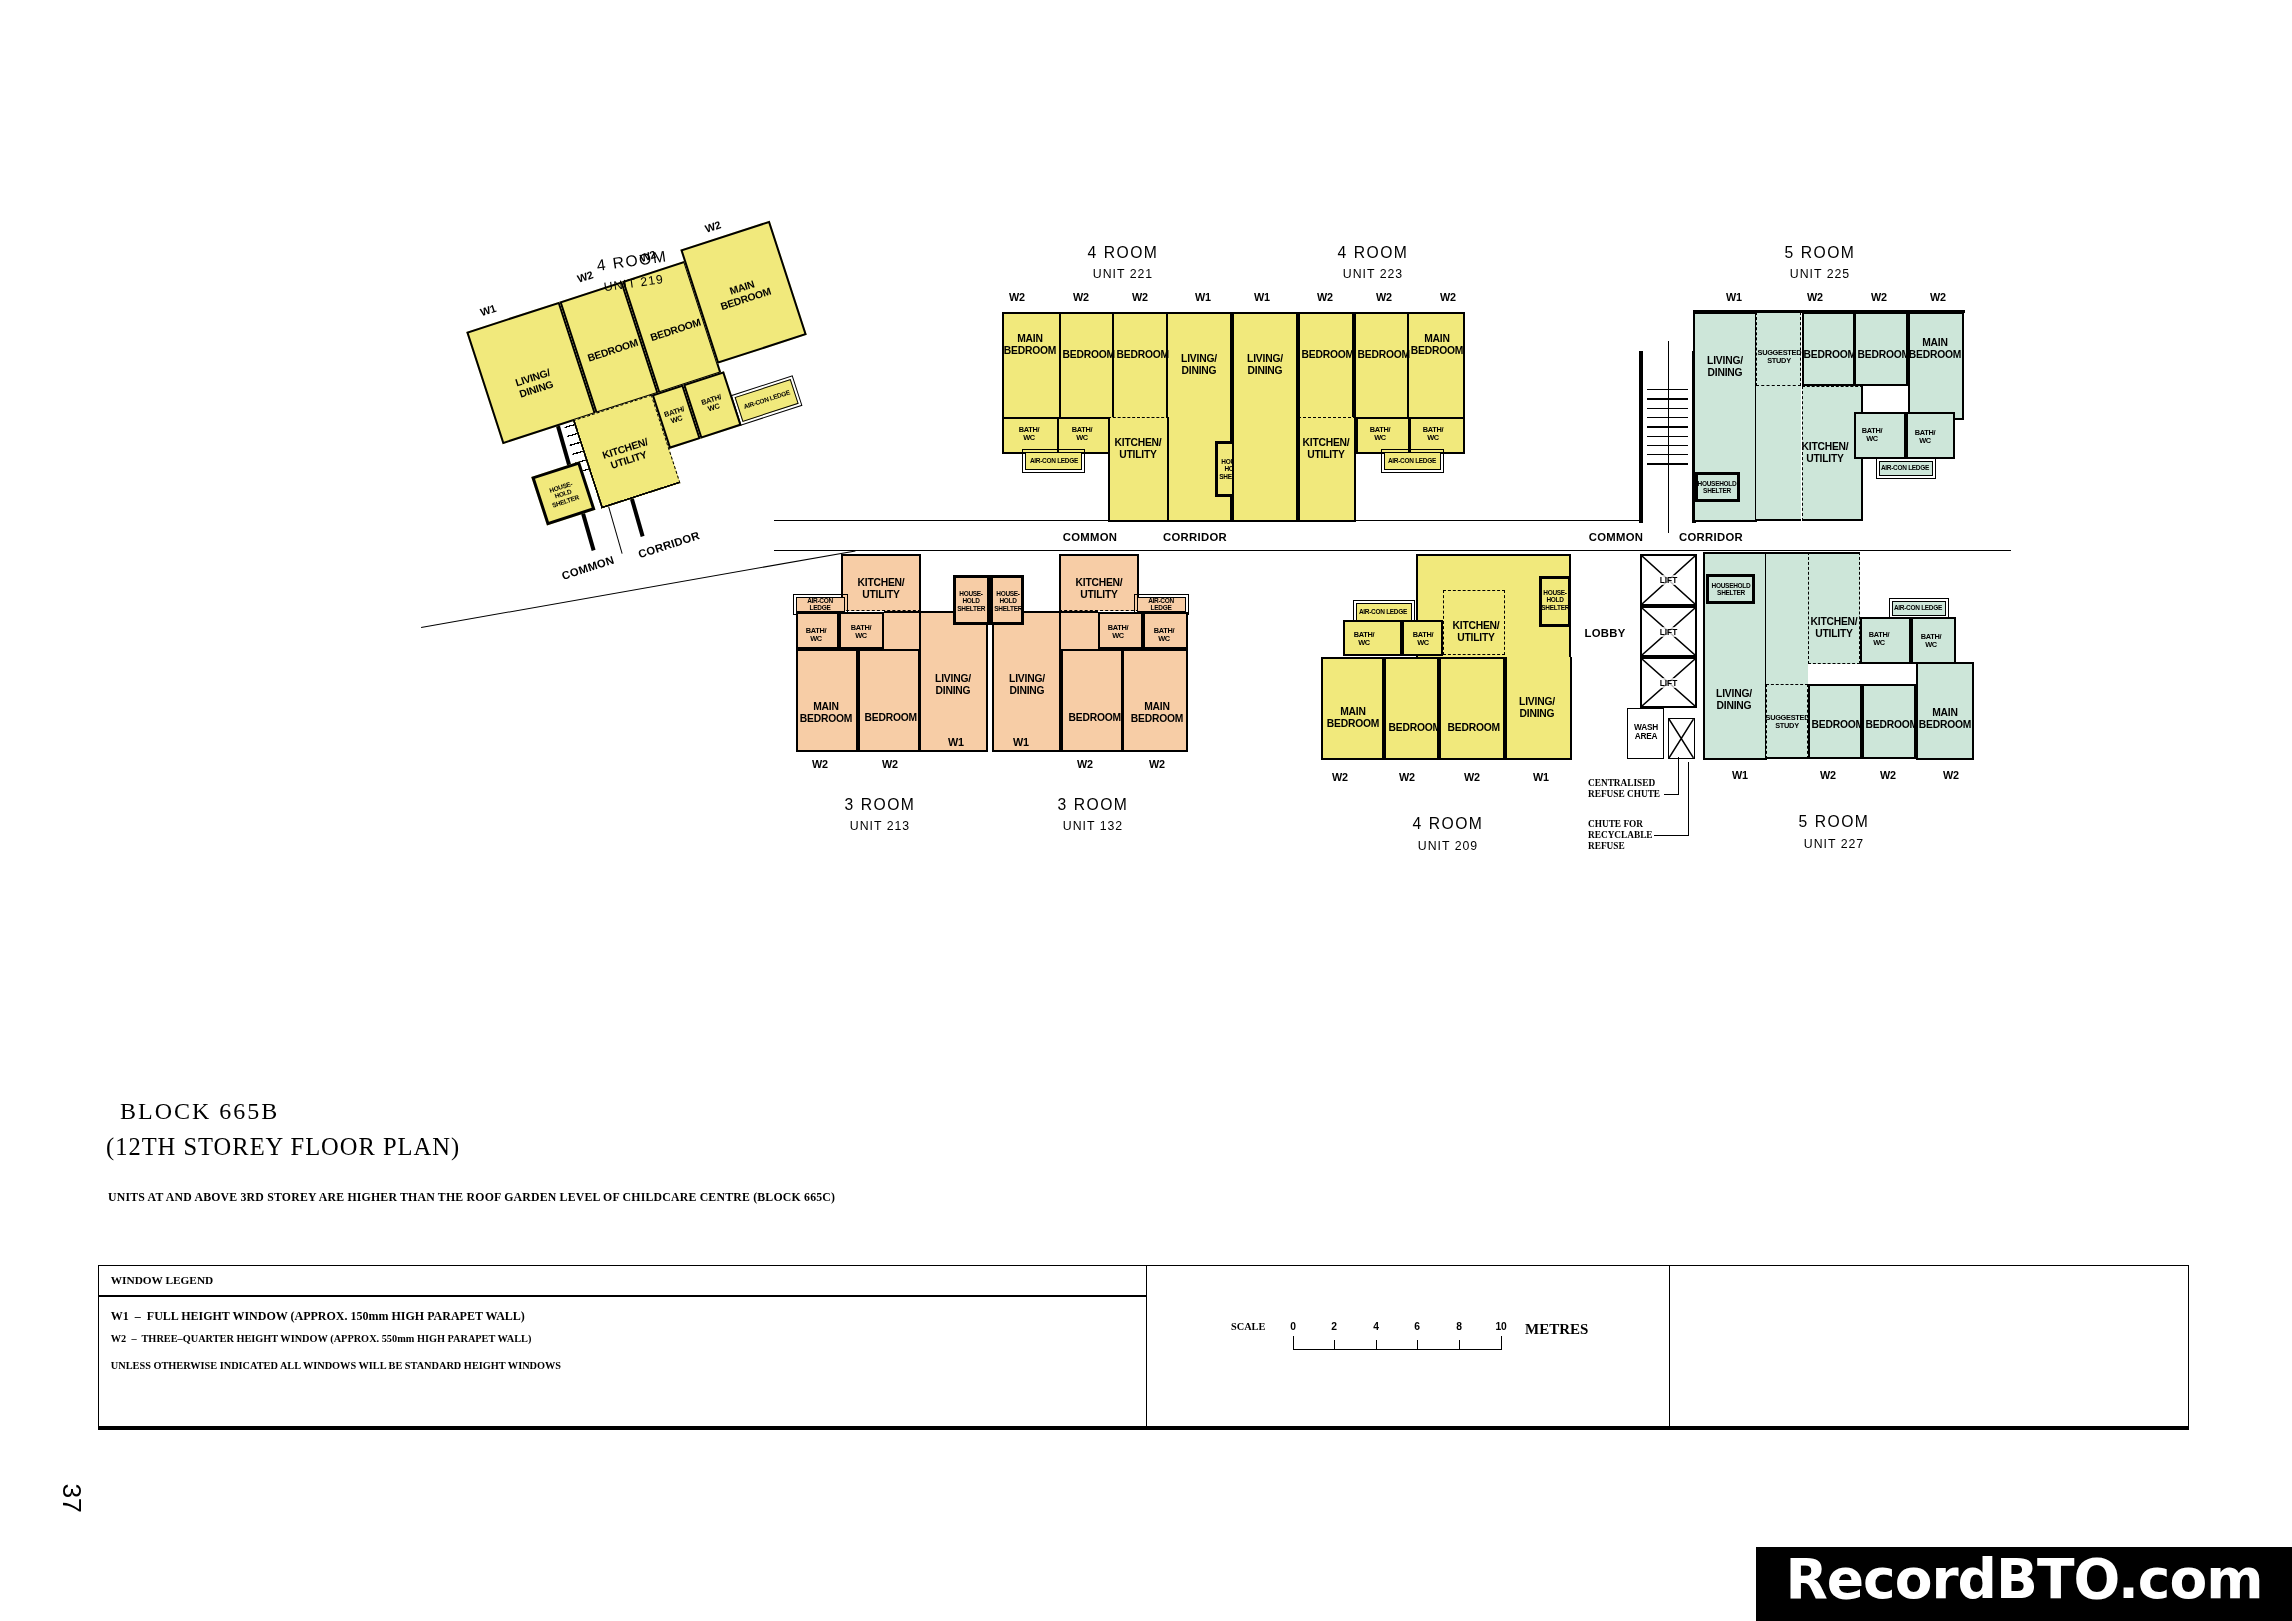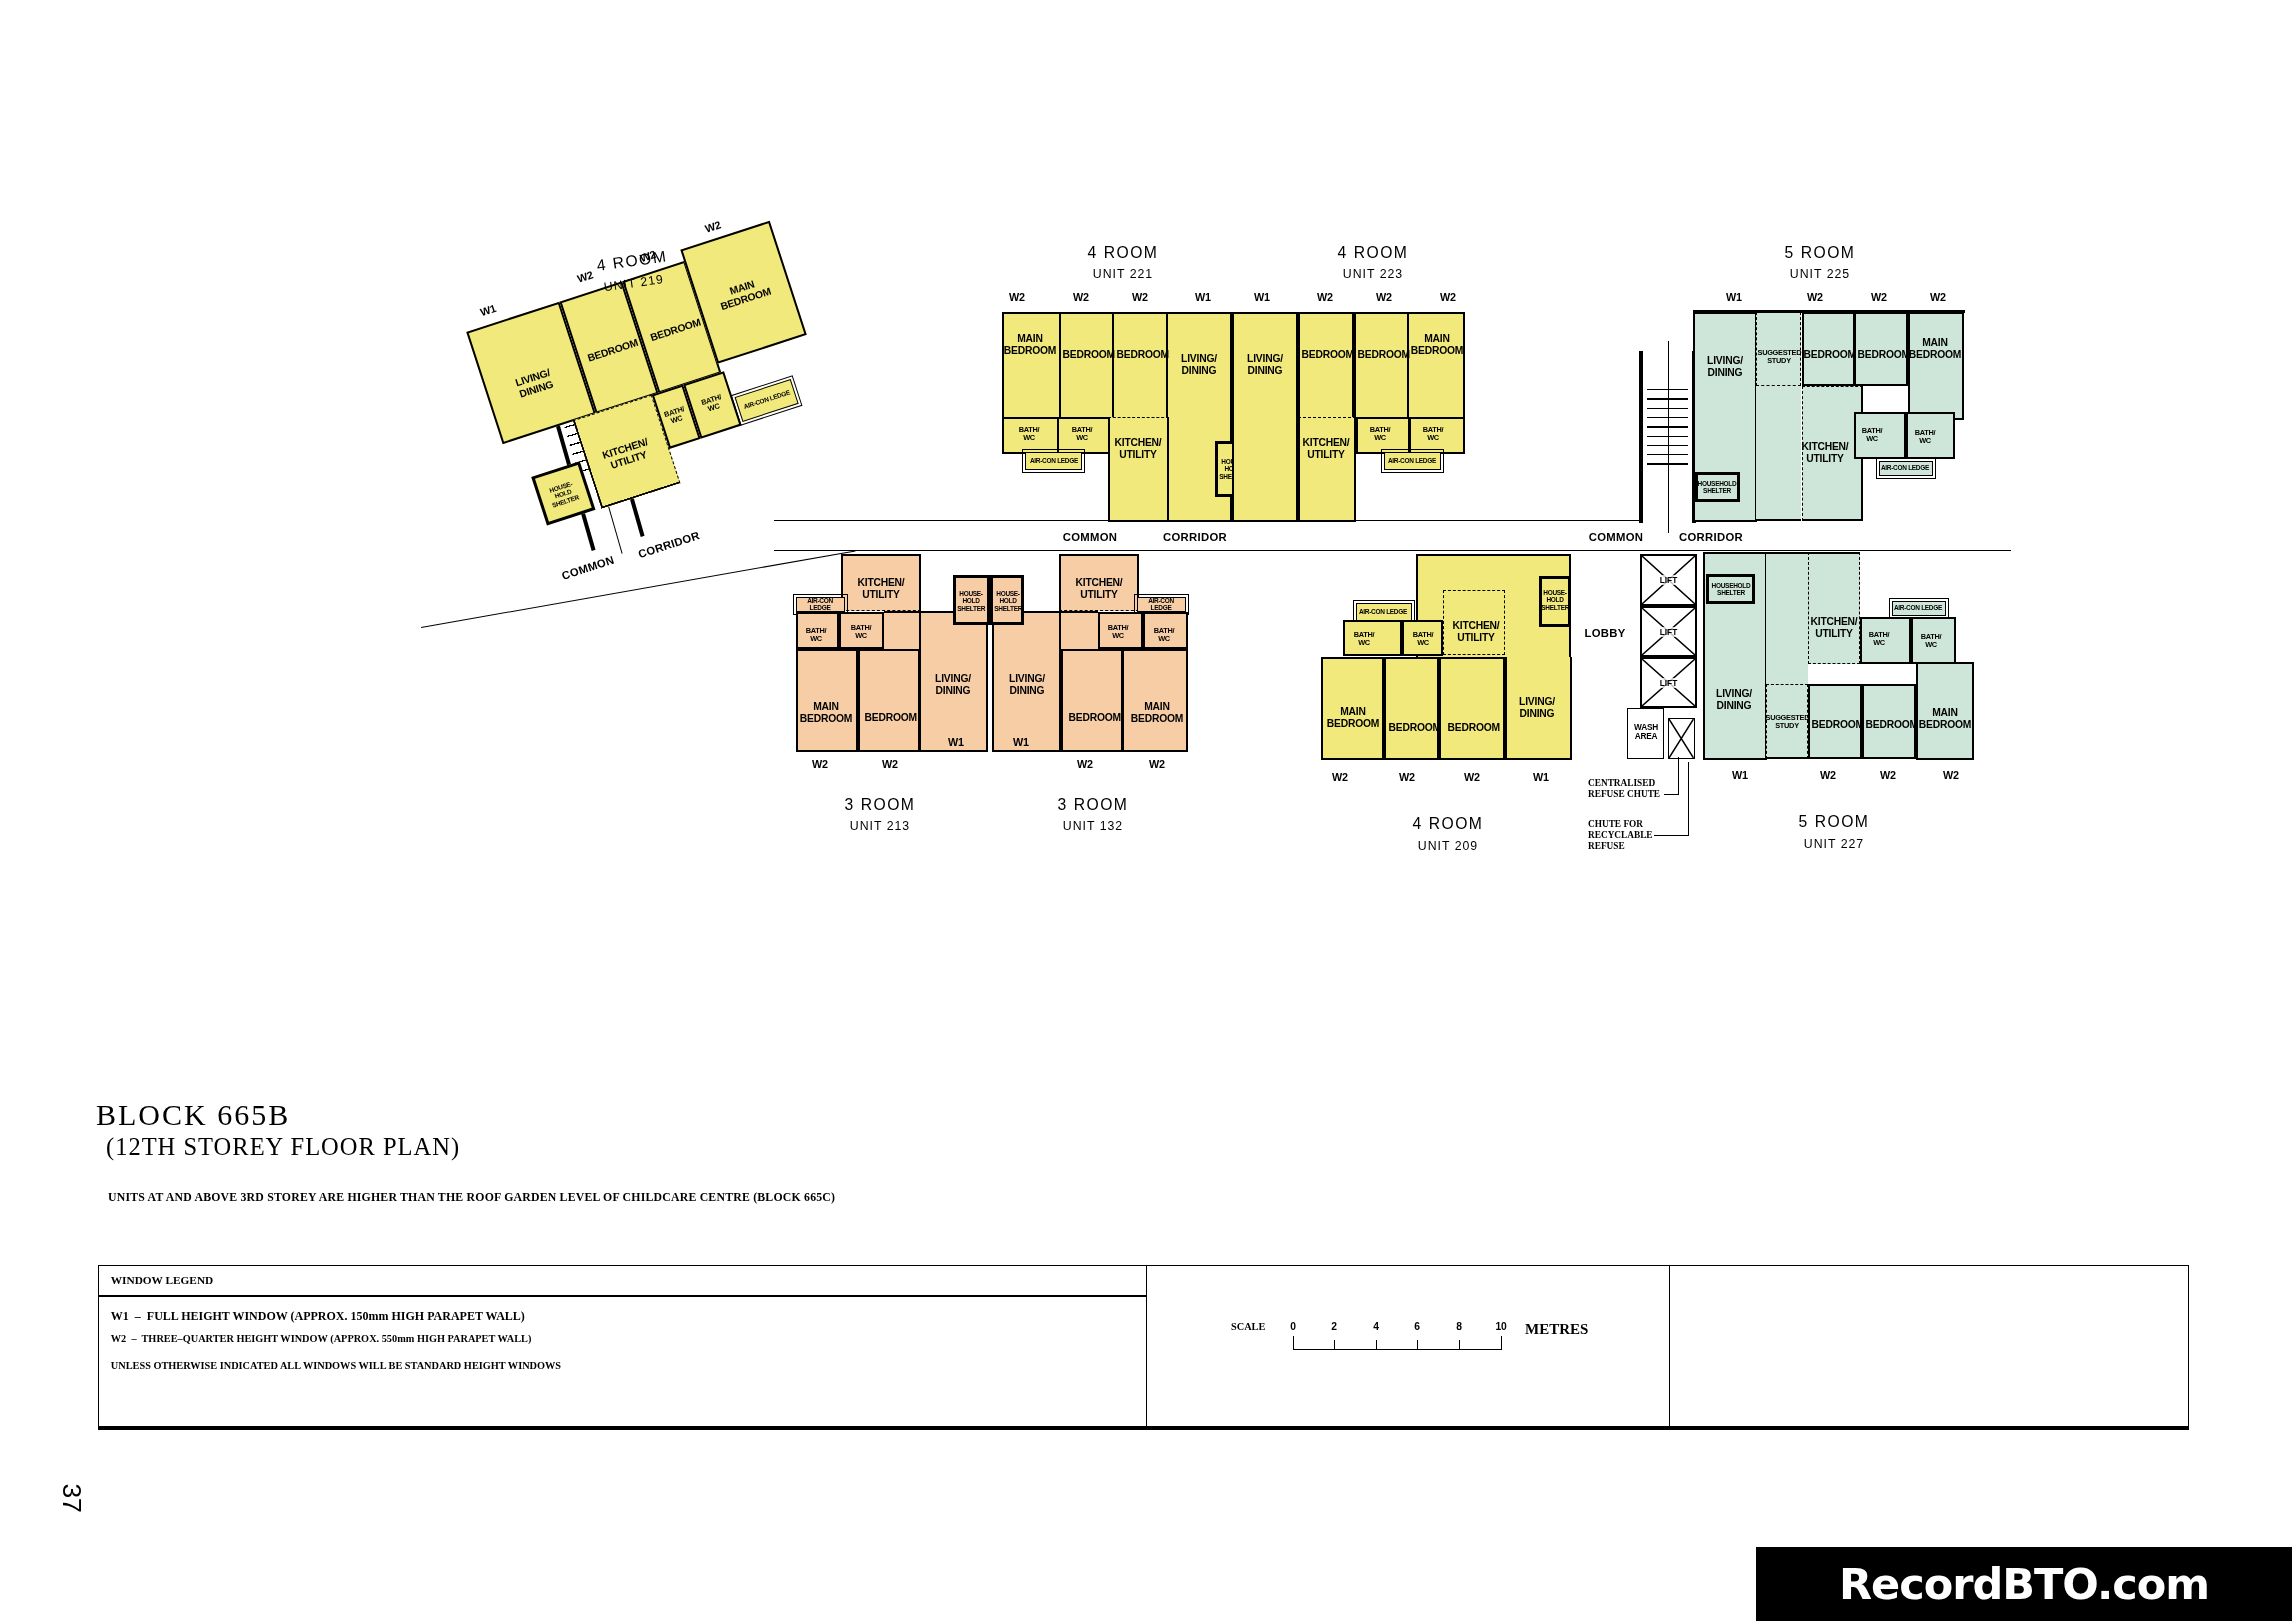--- a/index.html
+++ b/index.html
@@ -34,22 +34,22 @@
   .lift { position:absolute; border:2px solid #000; background:#fff; }
   .xs { position:absolute; left:0; top:0; width:100%; height:100%; }
   .liftlbl { position:absolute; left:50%; top:50%; transform:translate(-50%,-50%);
              font-size:8.3px; font-weight:bold; background:rgba(255,255,255,.75); padding:0 1px; }
   .leader { position:absolute; border-right:1.5px solid #000; border-bottom:1.5px solid #000; }
   .rot219 { position:absolute; left:490px; top:257px; width:323px; height:245px;
             transform:rotate(-18deg); }
   #infobox { position:absolute; left:98px; top:1265px; width:2091px; height:165px;
              border:1.5px solid #000; border-bottom:4.9px solid #000; }
   #watermark { position:absolute; left:1756px; top:1547px; width:536px; height:74px;
-               display:flex; align-items:center; justify-content:center;
-               font-family:"DejaVu Sans", sans-serif; font-weight:bold; font-size:43px; letter-spacing:-1px; }
+               display:flex; justify-content:center;
+               font-family:"DejaVu Sans", sans-serif; font-weight:bold; font-size:55px; letter-spacing:-1px; }
   .note { font-size:11.8px; font-weight:bold; letter-spacing:0.2px; white-space:nowrap; }
   .disc { font-size:16px; line-height:18.6px; font-weight:normal; }
 </style>
 </head>
 <body>
 
 <div id="page">
 
   <div class="hline" style="left:774px;top:520px;width:931px"></div>
   <div class="hline" style="left:774px;top:550px;width:1237px"></div>
@@ -301,21 +301,21 @@
   <div class="lbl" style="left:1835px;top:725px;width:47px">BEDROOM</div>
   <div class="lbl" style="left:1889px;top:725px;width:47px">BEDROOM</div>
   <div class="lbl" style="left:1945px;top:719px;width:55px">MAIN BEDROOM</div>
   <div class="lbl w" style="left:1740px;top:775px">W1</div>
   <div class="lbl w" style="left:1828px;top:775px">W2</div>
   <div class="lbl w" style="left:1888px;top:775px">W2</div>
   <div class="lbl w" style="left:1951px;top:775px">W2</div>
   <div class="lbl hd1" style="left:1834px;top:822px">5 ROOM</div>
   <div class="lbl hd2" style="left:1834px;top:845px">UNIT 227</div>
 
-  <div class="tl" style="left:96px;top:1098px;font-size:30px;letter-spacing:2px">BLOCK 665B</div>
+  <div class="tl" style="left:120px;top:1098px;font-size:24px;letter-spacing:2px">BLOCK 665B</div>
   <div class="tl" style="left:106px;top:1133px;font-size:24.5px;letter-spacing:1px">(12TH STOREY FLOOR PLAN)</div>
   <div class="tl note" style="left:108px;top:1190px">UNITS AT AND ABOVE 3RD STOREY ARE HIGHER THAN THE ROOF GARDEN LEVEL OF CHILDCARE CENTRE (BLOCK 665C)</div>
 
   <div id="infobox">
     <div class="hline" style="left:0;top:29px;width:1047px;border-top-width:2.5px"></div>
     <div class="vline" style="left:1047px;top:0;height:162px"></div>
     <div class="vline" style="left:1570px;top:0;height:162px"></div>
     <div class="tl pre" style="left:11.8px;top:7.8px;font-size:11.3px;font-weight:bold">WINDOW LEGEND</div>
     <div class="tl pre" style="left:11.8px;top:43px;font-size:12px;font-weight:bold">W1  –  FULL HEIGHT WINDOW (APPROX. 150mm HIGH PARAPET WALL)</div>
     <div class="tl pre" style="left:11.8px;top:67px;font-size:10.3px;font-weight:bold">W2  –  THREE–QUARTER HEIGHT WINDOW (APPROX. 550mm HIGH PARAPET WALL)</div>

